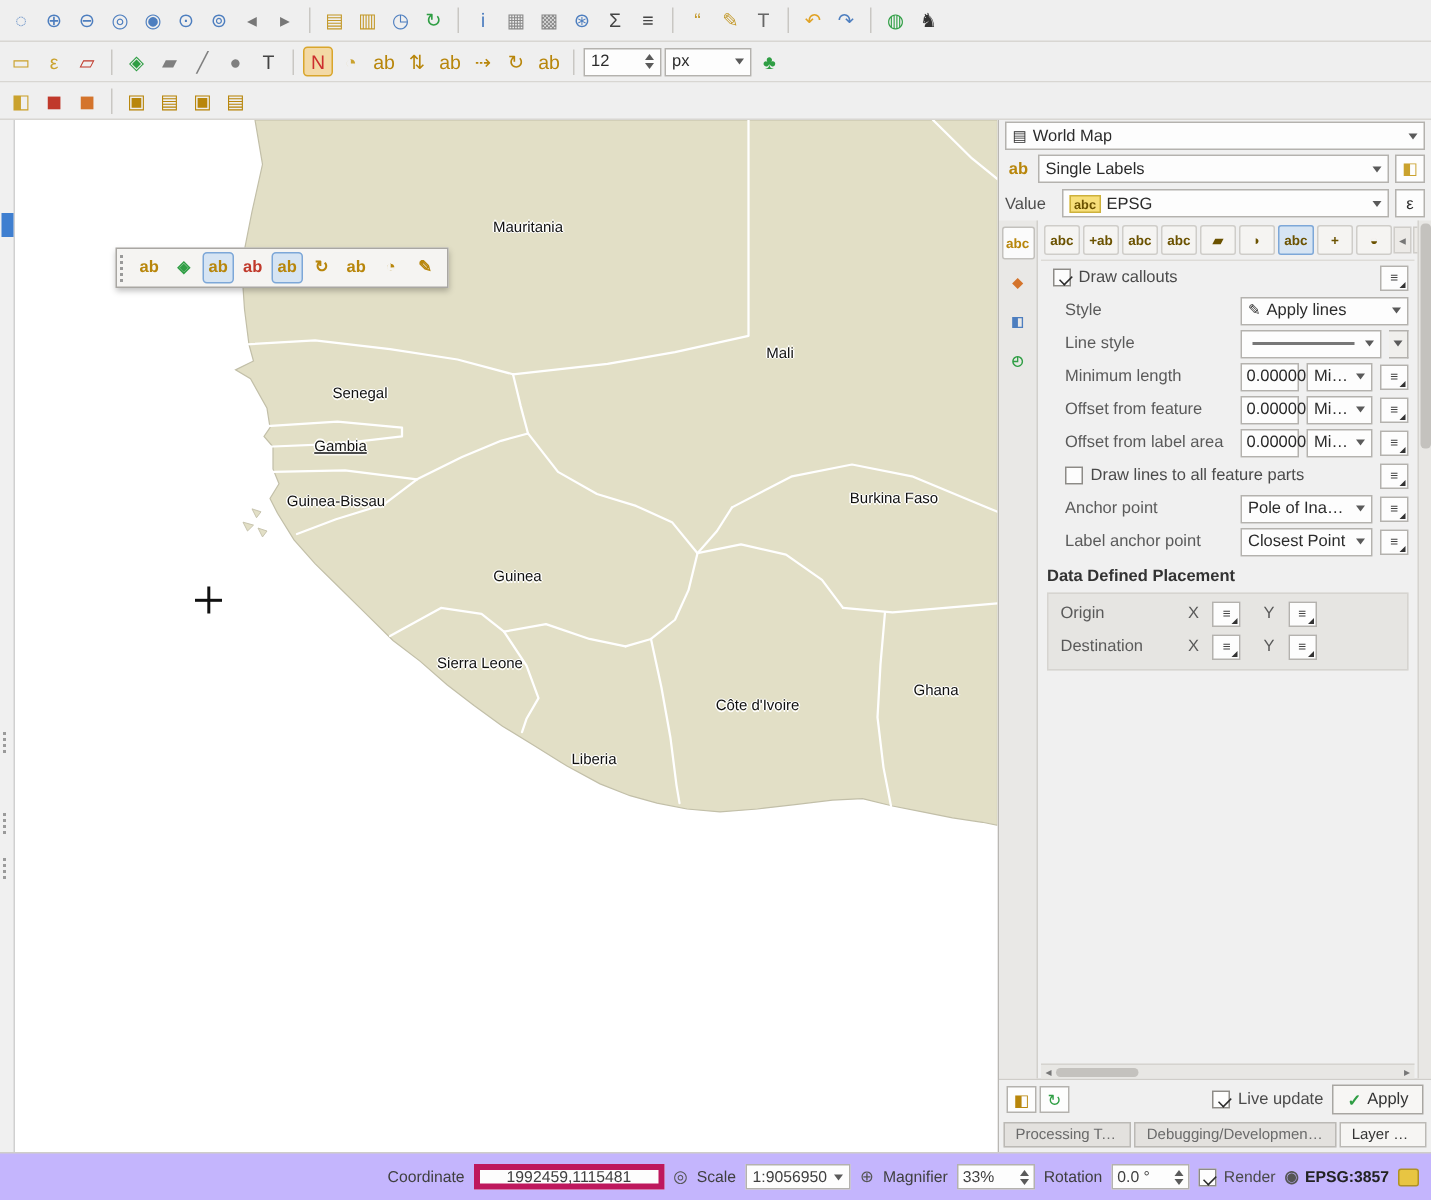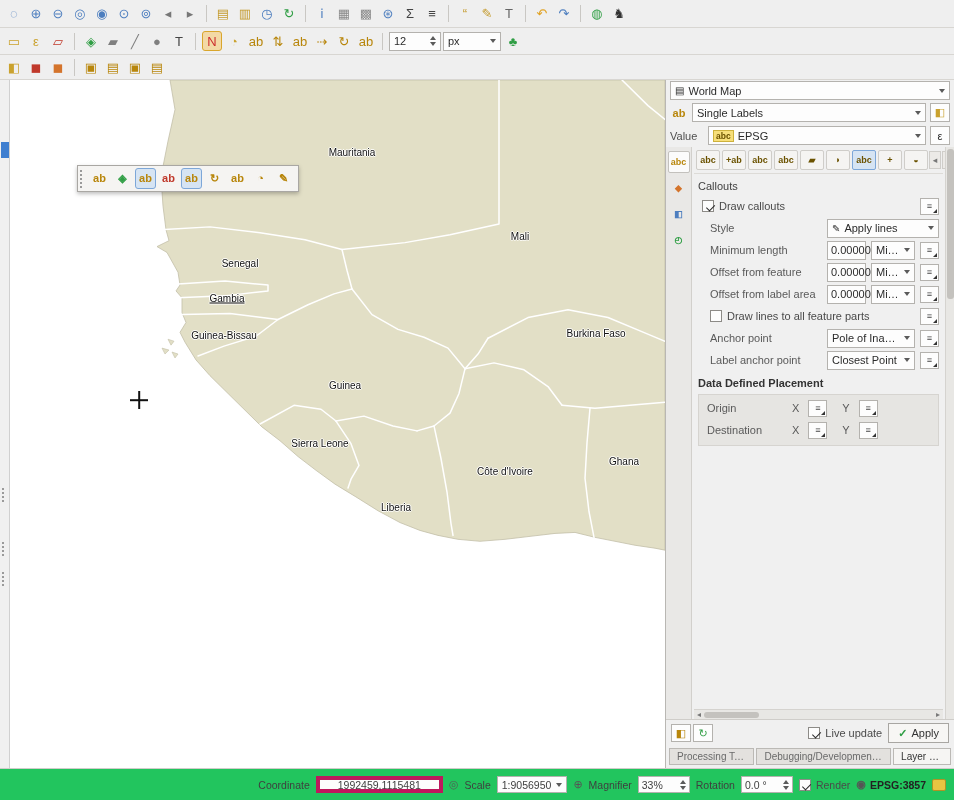--- a/index.html
+++ b/index.html
@@ -92,21 +92,21 @@
 
   .panel-foot{display:flex;align-items:center;gap:6px;padding:3px 5px;border-top:1px solid #cfcdc9;flex:0 0 auto}
   .foot-ic{width:20px;height:18px;background:#fdfdfd;border:1px solid #b4b2ae;display:flex;align-items:center;justify-content:center;font-size:11px}
   .apply-btn{display:flex;align-items:center;gap:4px;background:#f7f6f4;border:1px solid #a8a6a2;padding:1px 9px;height:20px;font-size:11px;color:#333}
   .apply-btn .gc{color:var(--apply-green,#2f9e44);font-weight:bold}
   .panel-tabs{display:flex;gap:2px;padding:2px 3px 3px 3px;flex:0 0 auto}
   .ptab{background:#e3e1de;border:1px solid #bbb9b5;padding:2px 7px;font-size:10px;color:#6a6a6a;white-space:nowrap;overflow:hidden;text-overflow:ellipsis}
   .ptab.active{background:#f6f5f3;color:#333}
 
   
-  .statusbar{flex:0 0 auto;height:32px;display:flex;align-items:center;justify-content:flex-end;gap:6px;padding:0 8px;background:#22c55e;border-top:1px solid #cfcdc9;font-size:10.5px;color:#3f3f3f}
+  .statusbar{flex:0 0 auto;height:32px;display:flex;align-items:center;justify-content:flex-end;gap:6px;padding:0 8px;background:#c4b5fd;border-top:1px solid #cfcdc9;font-size:10.5px;color:#3f3f3f}
   .sb-input{background:#fdfdfd;border:4px solid #be185d;height:17px;padding:0 18px;display:flex;align-items:center;min-width:96px;justify-content:center}
   .sb-combo{background:#fdfdfd;border:1px solid #b4b2ae;height:17px;padding:0 4px;display:flex;align-items:center;gap:5px}
   .sb-spin{background:#fdfdfd;border:1px solid #b4b2ae;height:17px;padding:0 3px;display:flex;align-items:center;gap:4px;min-width:52px}
   .sb-ic{font-size:11px;color:#555}
   .sb-crs{display:flex;align-items:center;gap:4px;font-weight:bold;color:#222}
   .sb-msg{width:14px;height:12px;background:var(--warn-yellow,#e8c542);border:1px solid #b09224;border-radius:2px}
 </style>
 </head>
 <body>
 
@@ -477,39 +477,48 @@
                 <div class="ftab">
                   <span>◒</span>
                 </div>
               </div>
             <div class="ft-nav">
               <span>◂</span>
               <span>▸</span>
             </div>
           </div>
 
-          <div class="section-label">Callouts</div>
 
           <div class="prow">
             <label class="chk">
               <span class="cb checked"></span>
               <span>Draw callouts</span>
             </label>
             <span class="dd-btn">≡</span>
           </div>
 
           <div class="prow indent">
             <span class="plbl">Style</span>
             <div class="combo grow">
               <span class="combo-ic">✎</span>
               <span class="cv">Apply lines</span>
               <span class="arrow"></span>
             </div>
           </div>
 
+          <div class="prow indent">
+            <span class="plbl">Line style</span>
+            <div class="combo grow">
+              <span class="line-sample"></span>
+              <span class="arrow"></span>
+            </div>
+            <div class="dd-split">
+                <span class="arrow"></span>
+              </div>
+          </div>
 
           <div class="prow indent">
             <span class="plbl">Minimum length</span>
             <div class="spin">
               <span>0.000000</span>
               <span class="spin-btns">
                   <i class="up"></i>
                   <i class="dn"></i>
                 </span>
             </div>

